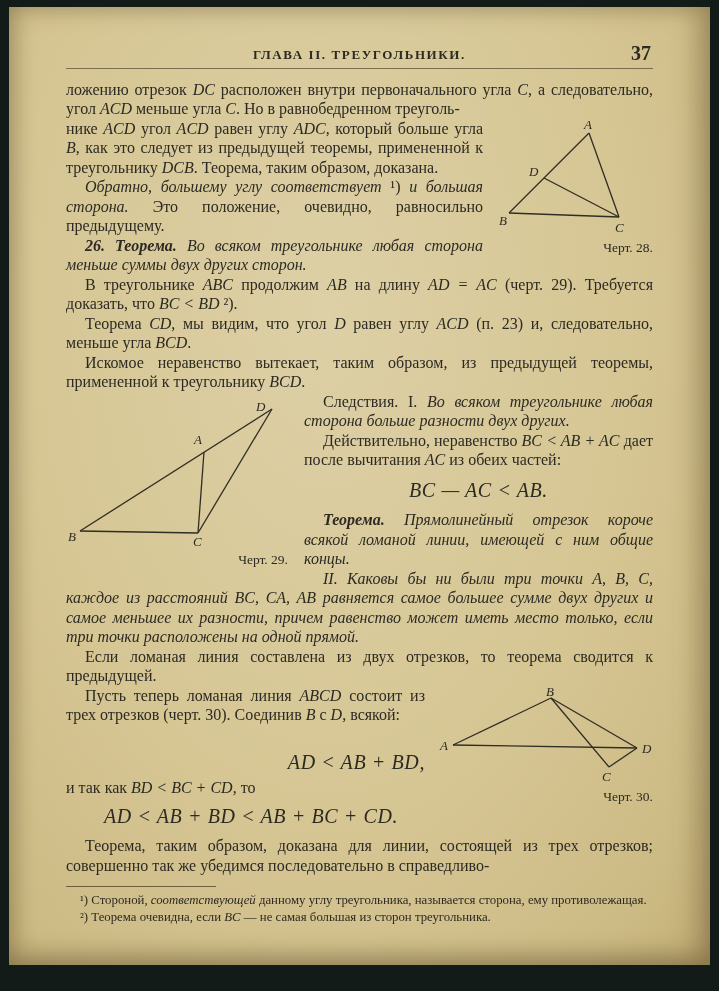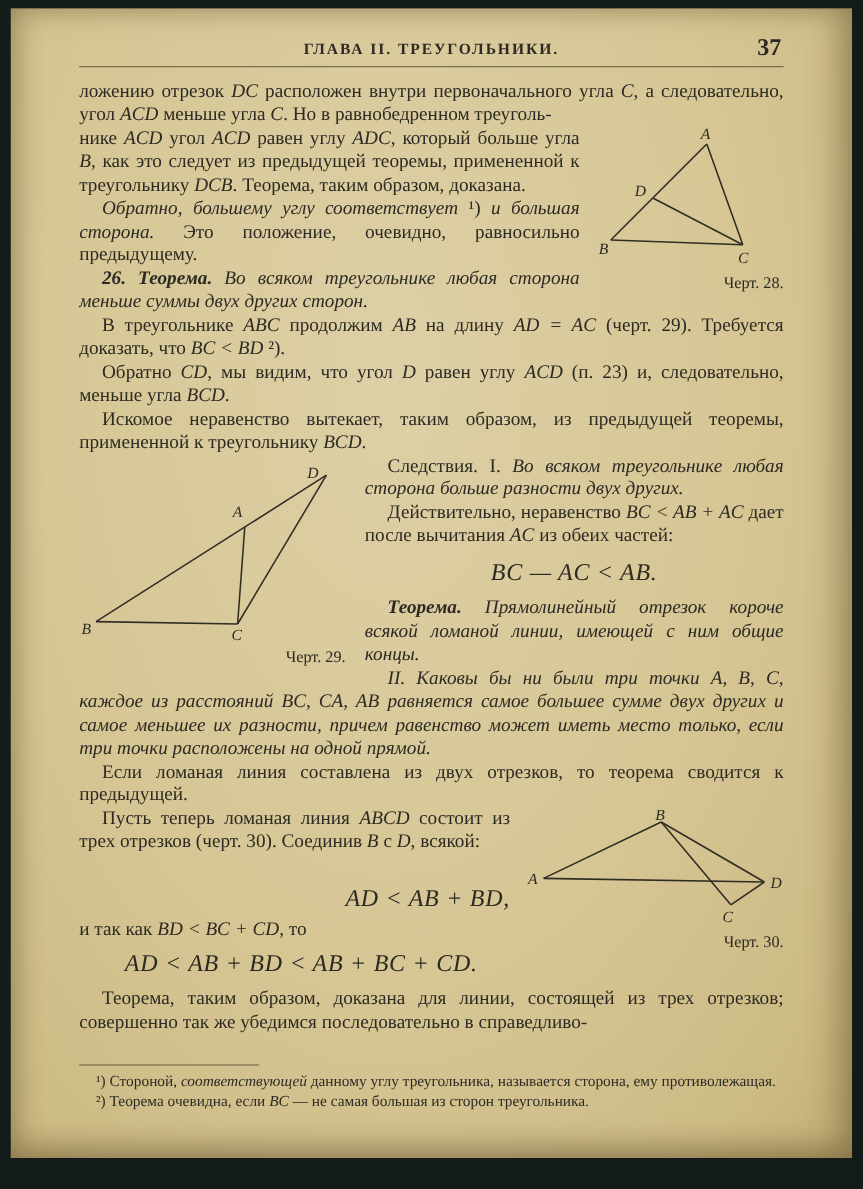--- a/index.html
+++ b/index.html
@@ -16,21 +16,21 @@
   }
   .paper {
     position: absolute;
     left: 9px; top: 7px; right: 9px; bottom: 26px;
     background: radial-gradient(ellipse at 45% 32%, #ddd0a6 0%, #d6c694 55%, #cdbb85 85%, #c3af76 100%);
     box-shadow: inset -14px 0 26px rgba(92,76,40,.32), inset 0 -12px 22px rgba(92,76,40,.28), inset 10px 0 18px rgba(92,76,40,.18);
     color: #2c2a23;
     overflow: hidden;
   }
   .content {
-    padding: 12px 57px 0 57px;
+    padding: 25px 57px 0 57px;
     font-size: 16px;
     line-height: 1.22;
     text-align: justify;
   }
 
   .runhead { position: relative; text-align: center; padding-top: 12px; }
   .runhead .title { font-size: 13px; font-weight: bold; letter-spacing: 1.6px; }
   .runhead .pnum  { position: absolute; right: 2px; top: 9px; font-size: 20px; font-weight: bold; }
   .rule { border-bottom: 1px solid rgba(62,52,30,.6); margin: 4px 0 11px 0; }
 
@@ -47,21 +47,21 @@
   .fig-right { float: right; }
   .fig-left  { float: left; }
   .fig28 { width: 154px; margin: 0 0 2px 16px; }
   .fig29 { width: 222px; margin: 5px 16px 2px 0; }
   .fig30 { width: 214px; margin: 2px 0 2px 14px; }
   .fig-caption { font-size: 13.5px; margin-top: 1px; text-align: right; }
 
   svg line { stroke: #302d25; stroke-width: 1.3; }
   svg text { font-family: "Liberation Serif", serif; font-style: italic; font-size: 13px; fill: #2c2a23; }
 
-  .footnotes { margin-top: 25px; font-size: 12.8px; line-height: 1.3; }
+  .footnotes { margin-top: 11px; font-size: 12.8px; line-height: 1.3; }
   .fn-rule { width: 150px; border-top: 1px solid rgba(62,52,30,.7); margin: 0 0 5px 0; }
   .footnotes p { text-indent: 14px; }
 
   .speck { position: absolute; border-radius: 50%; background: rgba(50,40,20,.35); }
   .speck1 { width: 3px; height: 3px; left: 28px; top: 318px; }
   .speck2 { width: 2px; height: 2px; left: 668px; top: 142px; }
   .speck3 { width: 3px; height: 2px; left: 540px; top: 930px; }
 </style>
 </head>
 <body>
@@ -93,21 +93,21 @@
           <text x="116" y="113">C</text>
           <text x="30" y="57">D</text>
         </svg>
         <div class="fig-caption">Черт. 28.</div>
       </div>
 
       <p><span>нике </span><span class="f-i">ACD</span><span> угол </span><span class="f-i">ACD</span><span> равен углу </span><span class="f-i">ADC</span><span>, который больше угла </span><span class="f-i">B</span><span>, как это следует из предыдущей теоремы, примененной к треугольнику </span><span class="f-i">DCB</span><span>. Теорема, таким образом, доказана.</span></p>
       <p class="ind"><span class="f-i">Обратно, большему углу соответствует </span><span>¹) </span><span class="f-i">и большая сторона.</span><span> Это положение, очевидно, равносильно предыдущему.</span></p>
       <p class="ind"><span class="f-b f-i">26. Теорема.</span><span class="f-i"> Во всяком треугольнике любая сторона меньше суммы двух других сторон.</span></p>
       <p class="ind"><span>В треугольнике </span><span class="f-i">ABC</span><span> продолжим </span><span class="f-i">AB</span><span> на длину </span><span class="f-i">AD = AC</span><span> (черт. 29). Требуется доказать, что </span><span class="f-i">BC &lt; BD</span><span> ²).</span></p>
-      <p class="ind"><span>Обратно </span><span class="f-i">CD</span><span>, мы видим, что угол </span><span class="f-i">D</span><span> равен углу </span><span class="f-i">ACD</span><span> (п. 23) и, следовательно, меньше угла </span><span class="f-i">BCD</span><span>.</span></p>
+      <p class="ind"><span>Теорема </span><span class="f-i">CD</span><span>, мы видим, что угол </span><span class="f-i">D</span><span> равен углу </span><span class="f-i">ACD</span><span> (п. 23) и, следовательно, меньше угла </span><span class="f-i">BCD</span><span>.</span></p>
       <p class="ind"><span>Искомое неравенство вытекает, таким образом, из предыдущей теоремы, примененной к треугольнику </span><span class="f-i">BCD</span><span>.</span></p>
 
       <div class="figure fig-left fig29">
         <svg width="222" height="150" viewBox="0 0 222 150">
           <line x1="14" y1="134" x2="206" y2="12"></line>
           <line x1="14" y1="134" x2="132" y2="136"></line>
           <line x1="132" y1="136" x2="206" y2="12"></line>
           <line x1="138" y1="55" x2="132" y2="136"></line>
           <text x="190" y="14">D</text>
           <text x="128" y="47">A</text>

